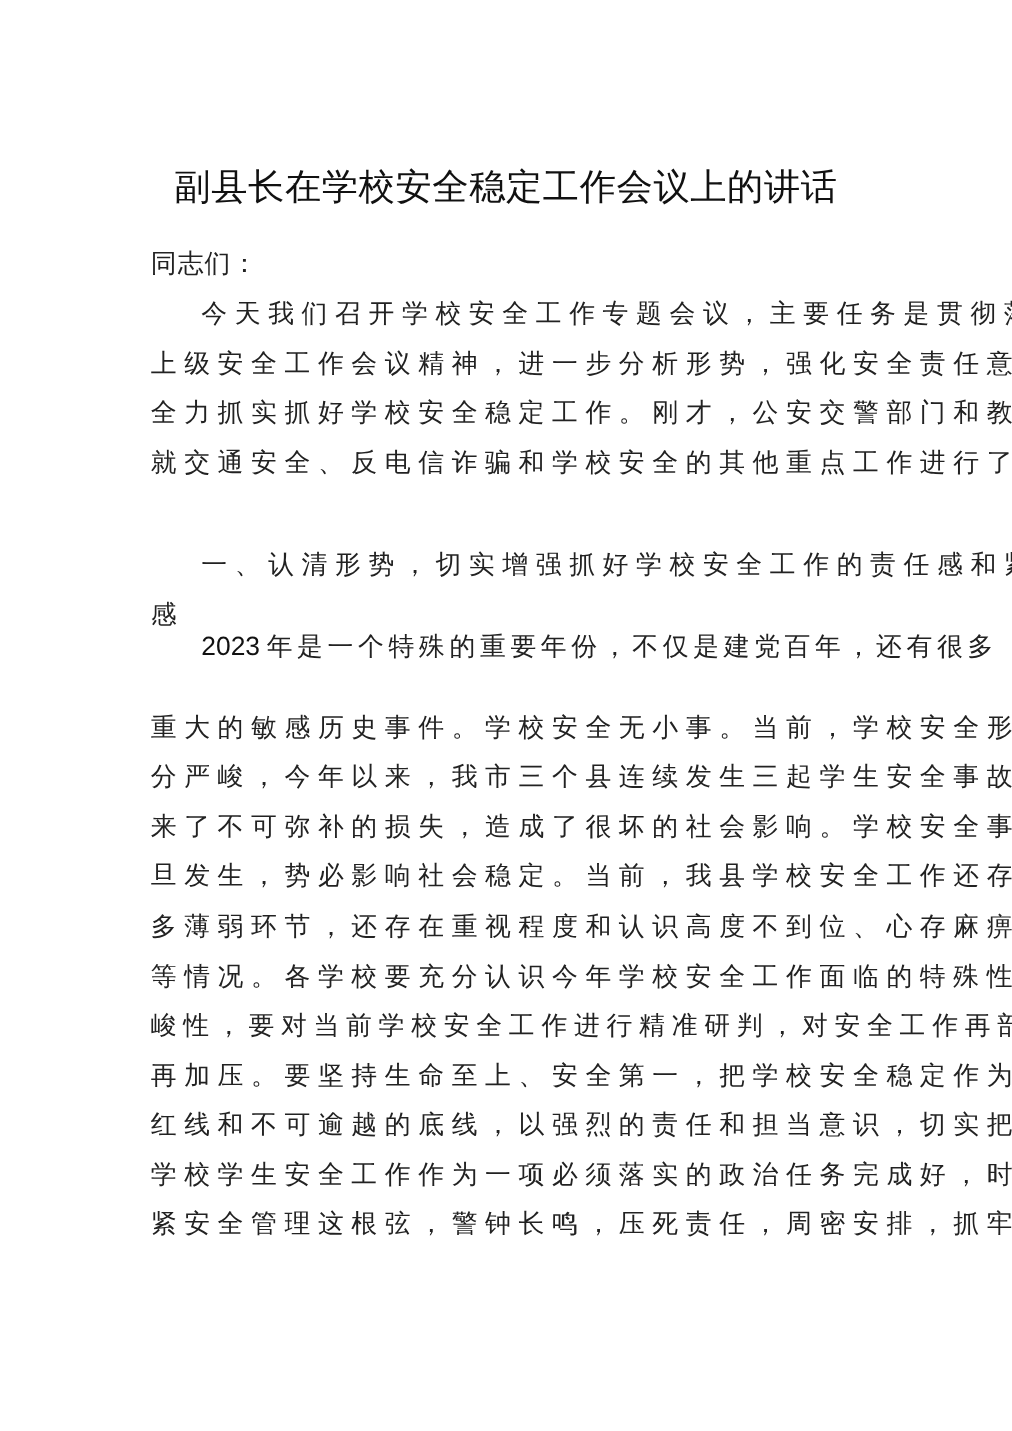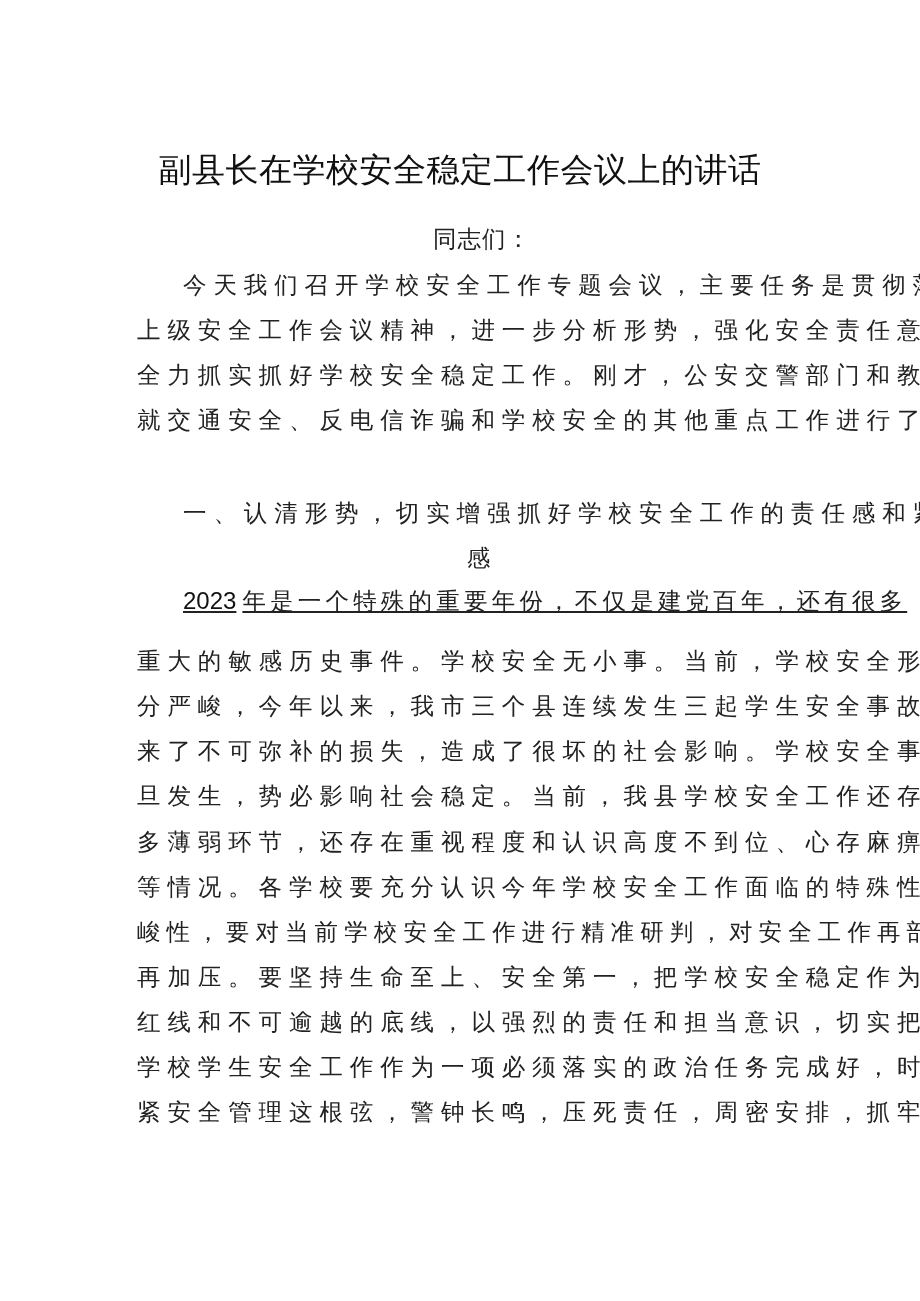--- a/index.html
+++ b/index.html
@@ -38,21 +38,20 @@
     .line {
       position: absolute;
       left: 137px;
       width: 690px;
       font-size: 23.5px;
       line-height: 30px;
       height: 30px;
       color: #222222;
       white-space: nowrap;
       letter-spacing: 6.9px;
-      text-align: center;
     }
     .line.indent {
       left: 183px;
     }
     .salutation {
       letter-spacing: 1px;
     }
     .num {
       font-family: "Liberation Sans", "DejaVu Sans", sans-serif;
       letter-spacing: 0;
@@ -71,21 +70,21 @@
   <div class="line salutation" style="top:224px;">同志们：</div>
 
   <div class="line indent" style="top:270px;">今天我们召开学校安全工作专题会议，主要任务是贯彻落实</div>
   <div class="line" style="top:315px;">上级安全工作会议精神，进一步分析形势，强化安全责任意识，</div>
   <div class="line" style="top:360px;">全力抓实抓好学校安全稳定工作。刚才，公安交警部门和教育局</div>
   <div class="line" style="top:405px;">就交通安全、反电信诈骗和学校安全的其他重点工作进行了安排</div>
 
   <div class="line indent" style="top:498px;">一、认清形势，切实增强抓好学校安全工作的责任感和紧迫</div>
   <div class="line" style="top:543px;">感</div>
 
-  <div class="line indent" style="top:586px; letter-spacing:4.2px;text-decoration:underline;"><span class="num">2023</span><span>年是一个特殊的重要年份，不仅是建党百年，还有很多</span></div>
+  <div class="line indent" style="top:572px; letter-spacing:4.2px;"><span class="num">2023</span><span>年是一个特殊的重要年份，不仅是建党百年，还有很多</span></div>
   <div class="line" style="top:646px;">重大的敏感历史事件。学校安全无小事。当前，学校安全形势十</div>
   <div class="line" style="top:691px;">分严峻，今年以来，我市三个县连续发生三起学生安全事故，带</div>
   <div class="line" style="top:736px;">来了不可弥补的损失，造成了很坏的社会影响。学校安全事故一</div>
   <div class="line" style="top:781px;">旦发生，势必影响社会稳定。当前，我县学校安全工作还存在诸</div>
   <div class="line" style="top:827px;">多薄弱环节，还存在重视程度和认识高度不到位、心存麻痹心理</div>
   <div class="line" style="top:872px;">等情况。各学校要充分认识今年学校安全工作面临的特殊性、严</div>
   <div class="line" style="top:917px; letter-spacing:6.1px;">峻性，要对当前学校安全工作进行精准研判，对安全工作再部署，</div>
   <div class="line" style="top:962px;">再加压。要坚持生命至上、安全第一，把学校安全稳定作为工作</div>
   <div class="line" style="top:1007px;">红线和不可逾越的底线，以强烈的责任和担当意识，切实把做好</div>
   <div class="line" style="top:1052px;">学校学生安全工作作为一项必须落实的政治任务完成好，时刻绷</div>

